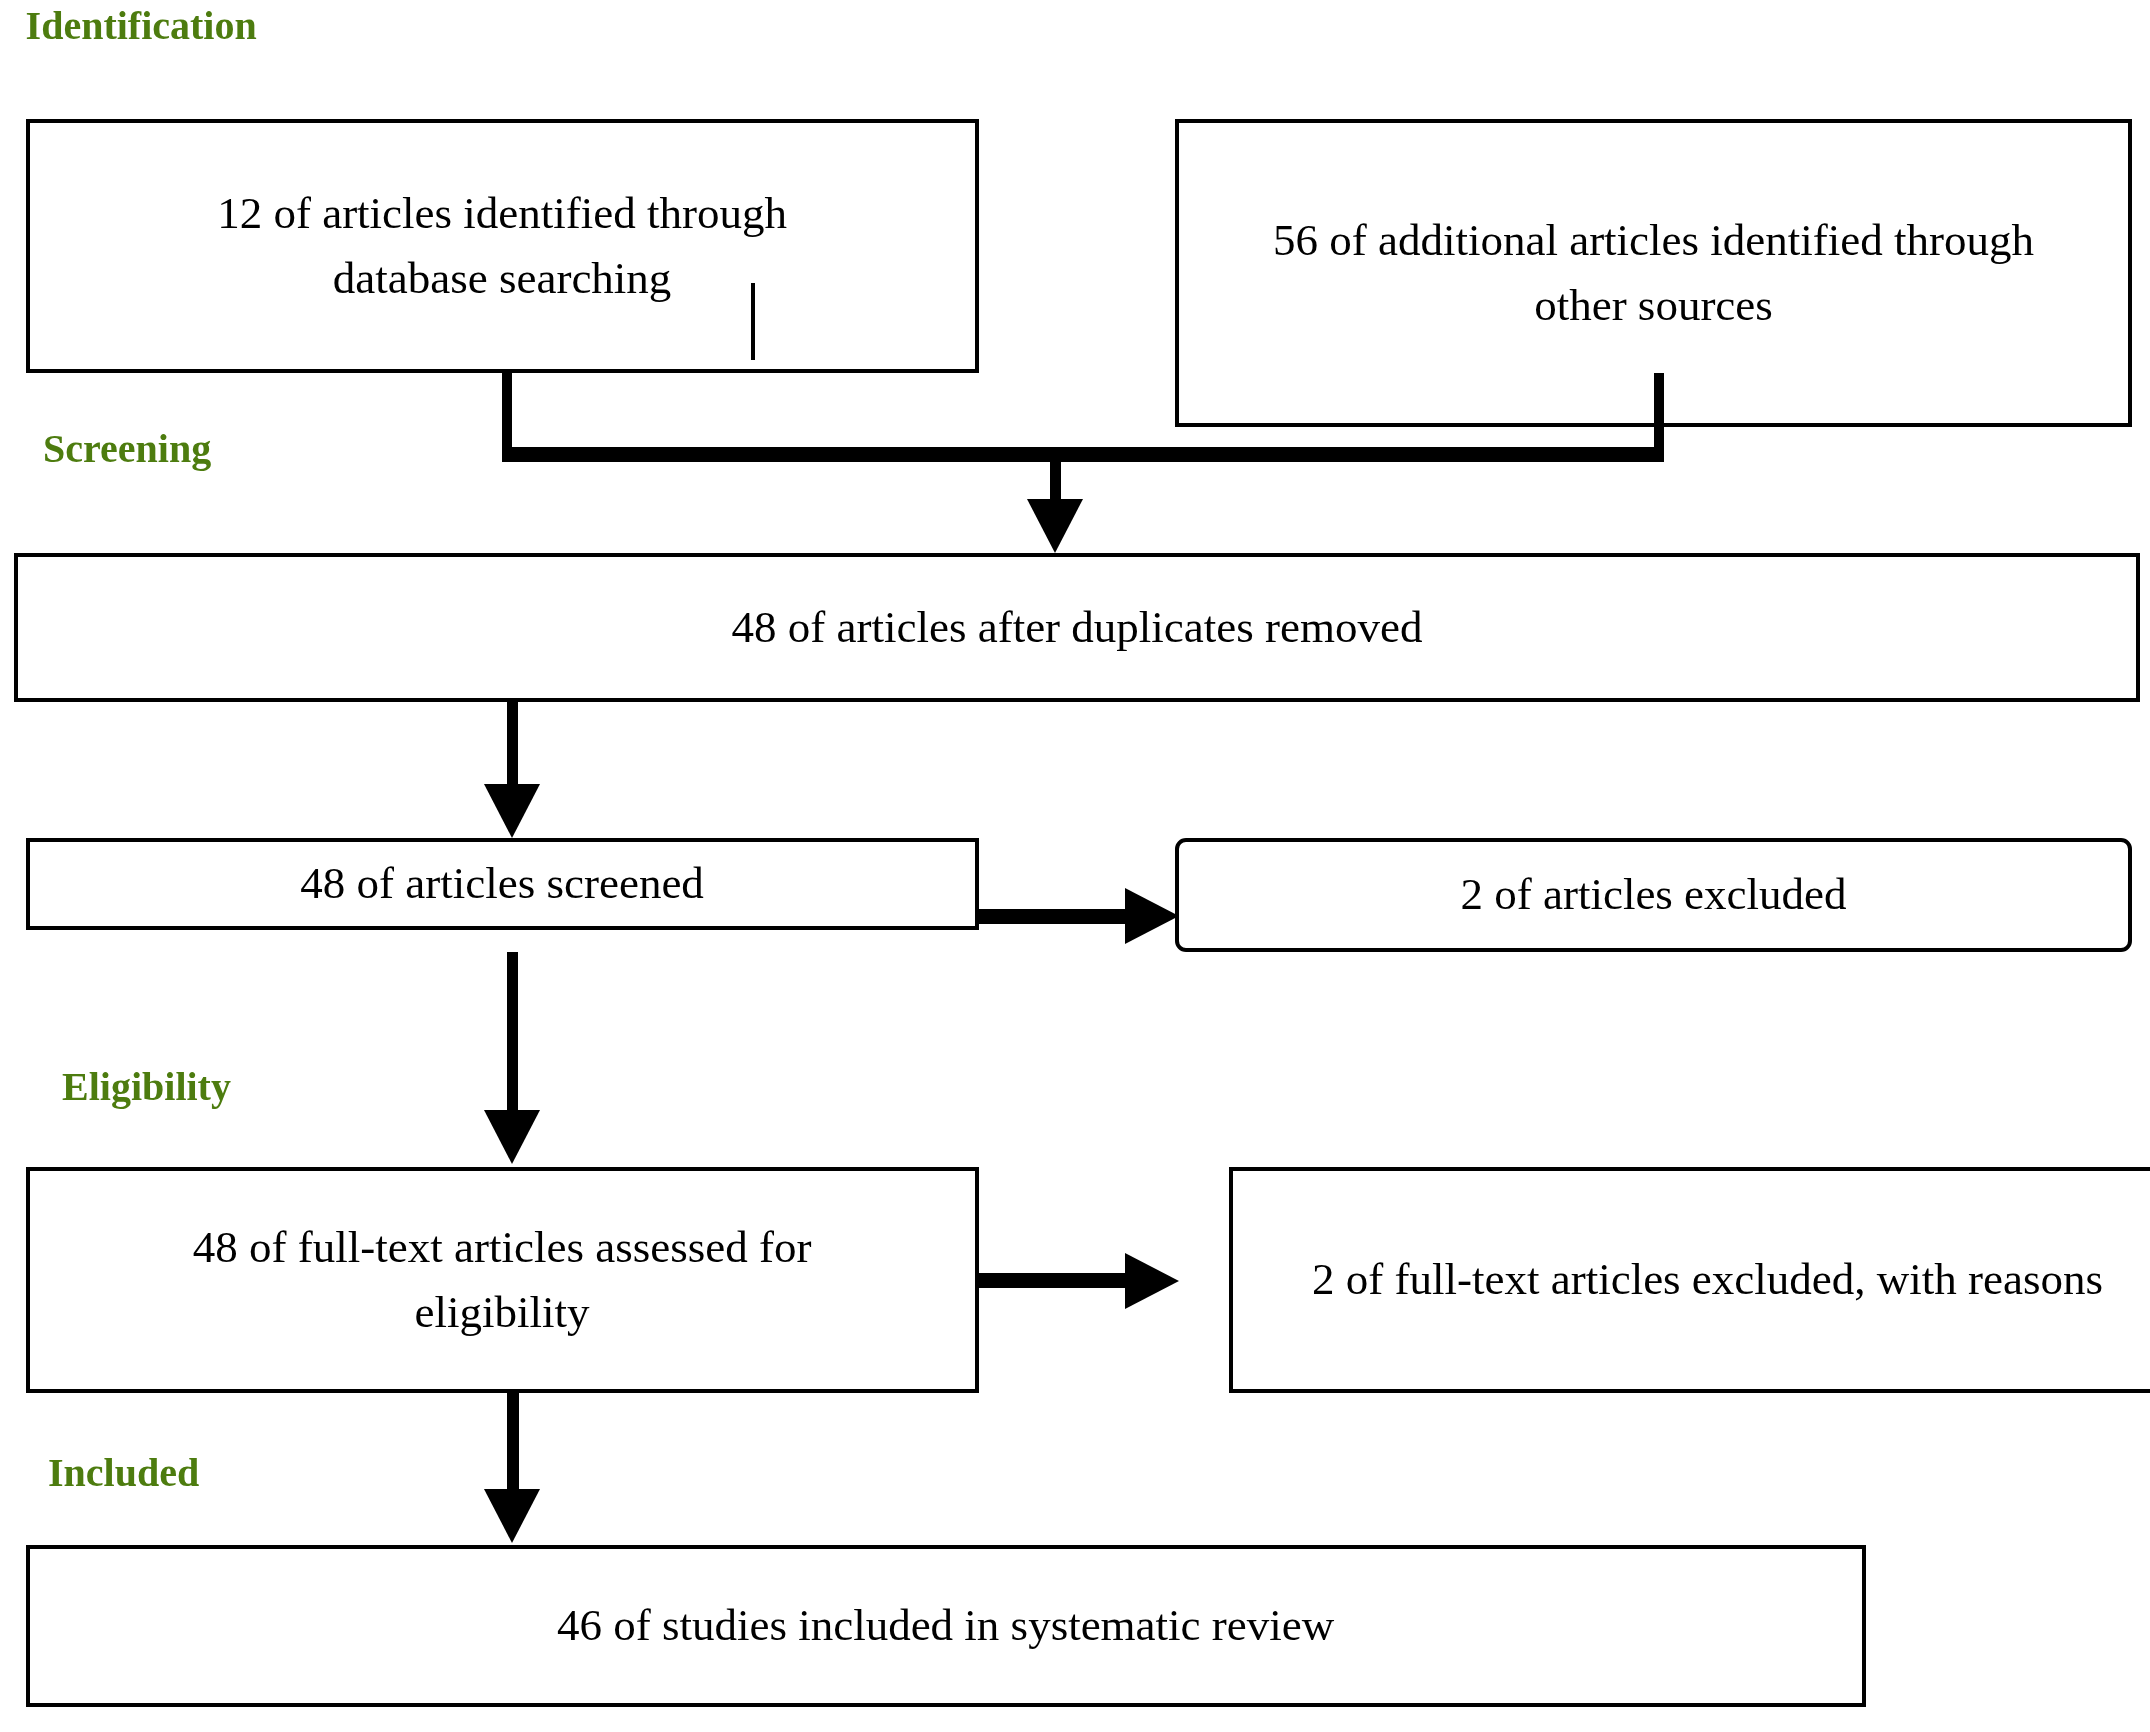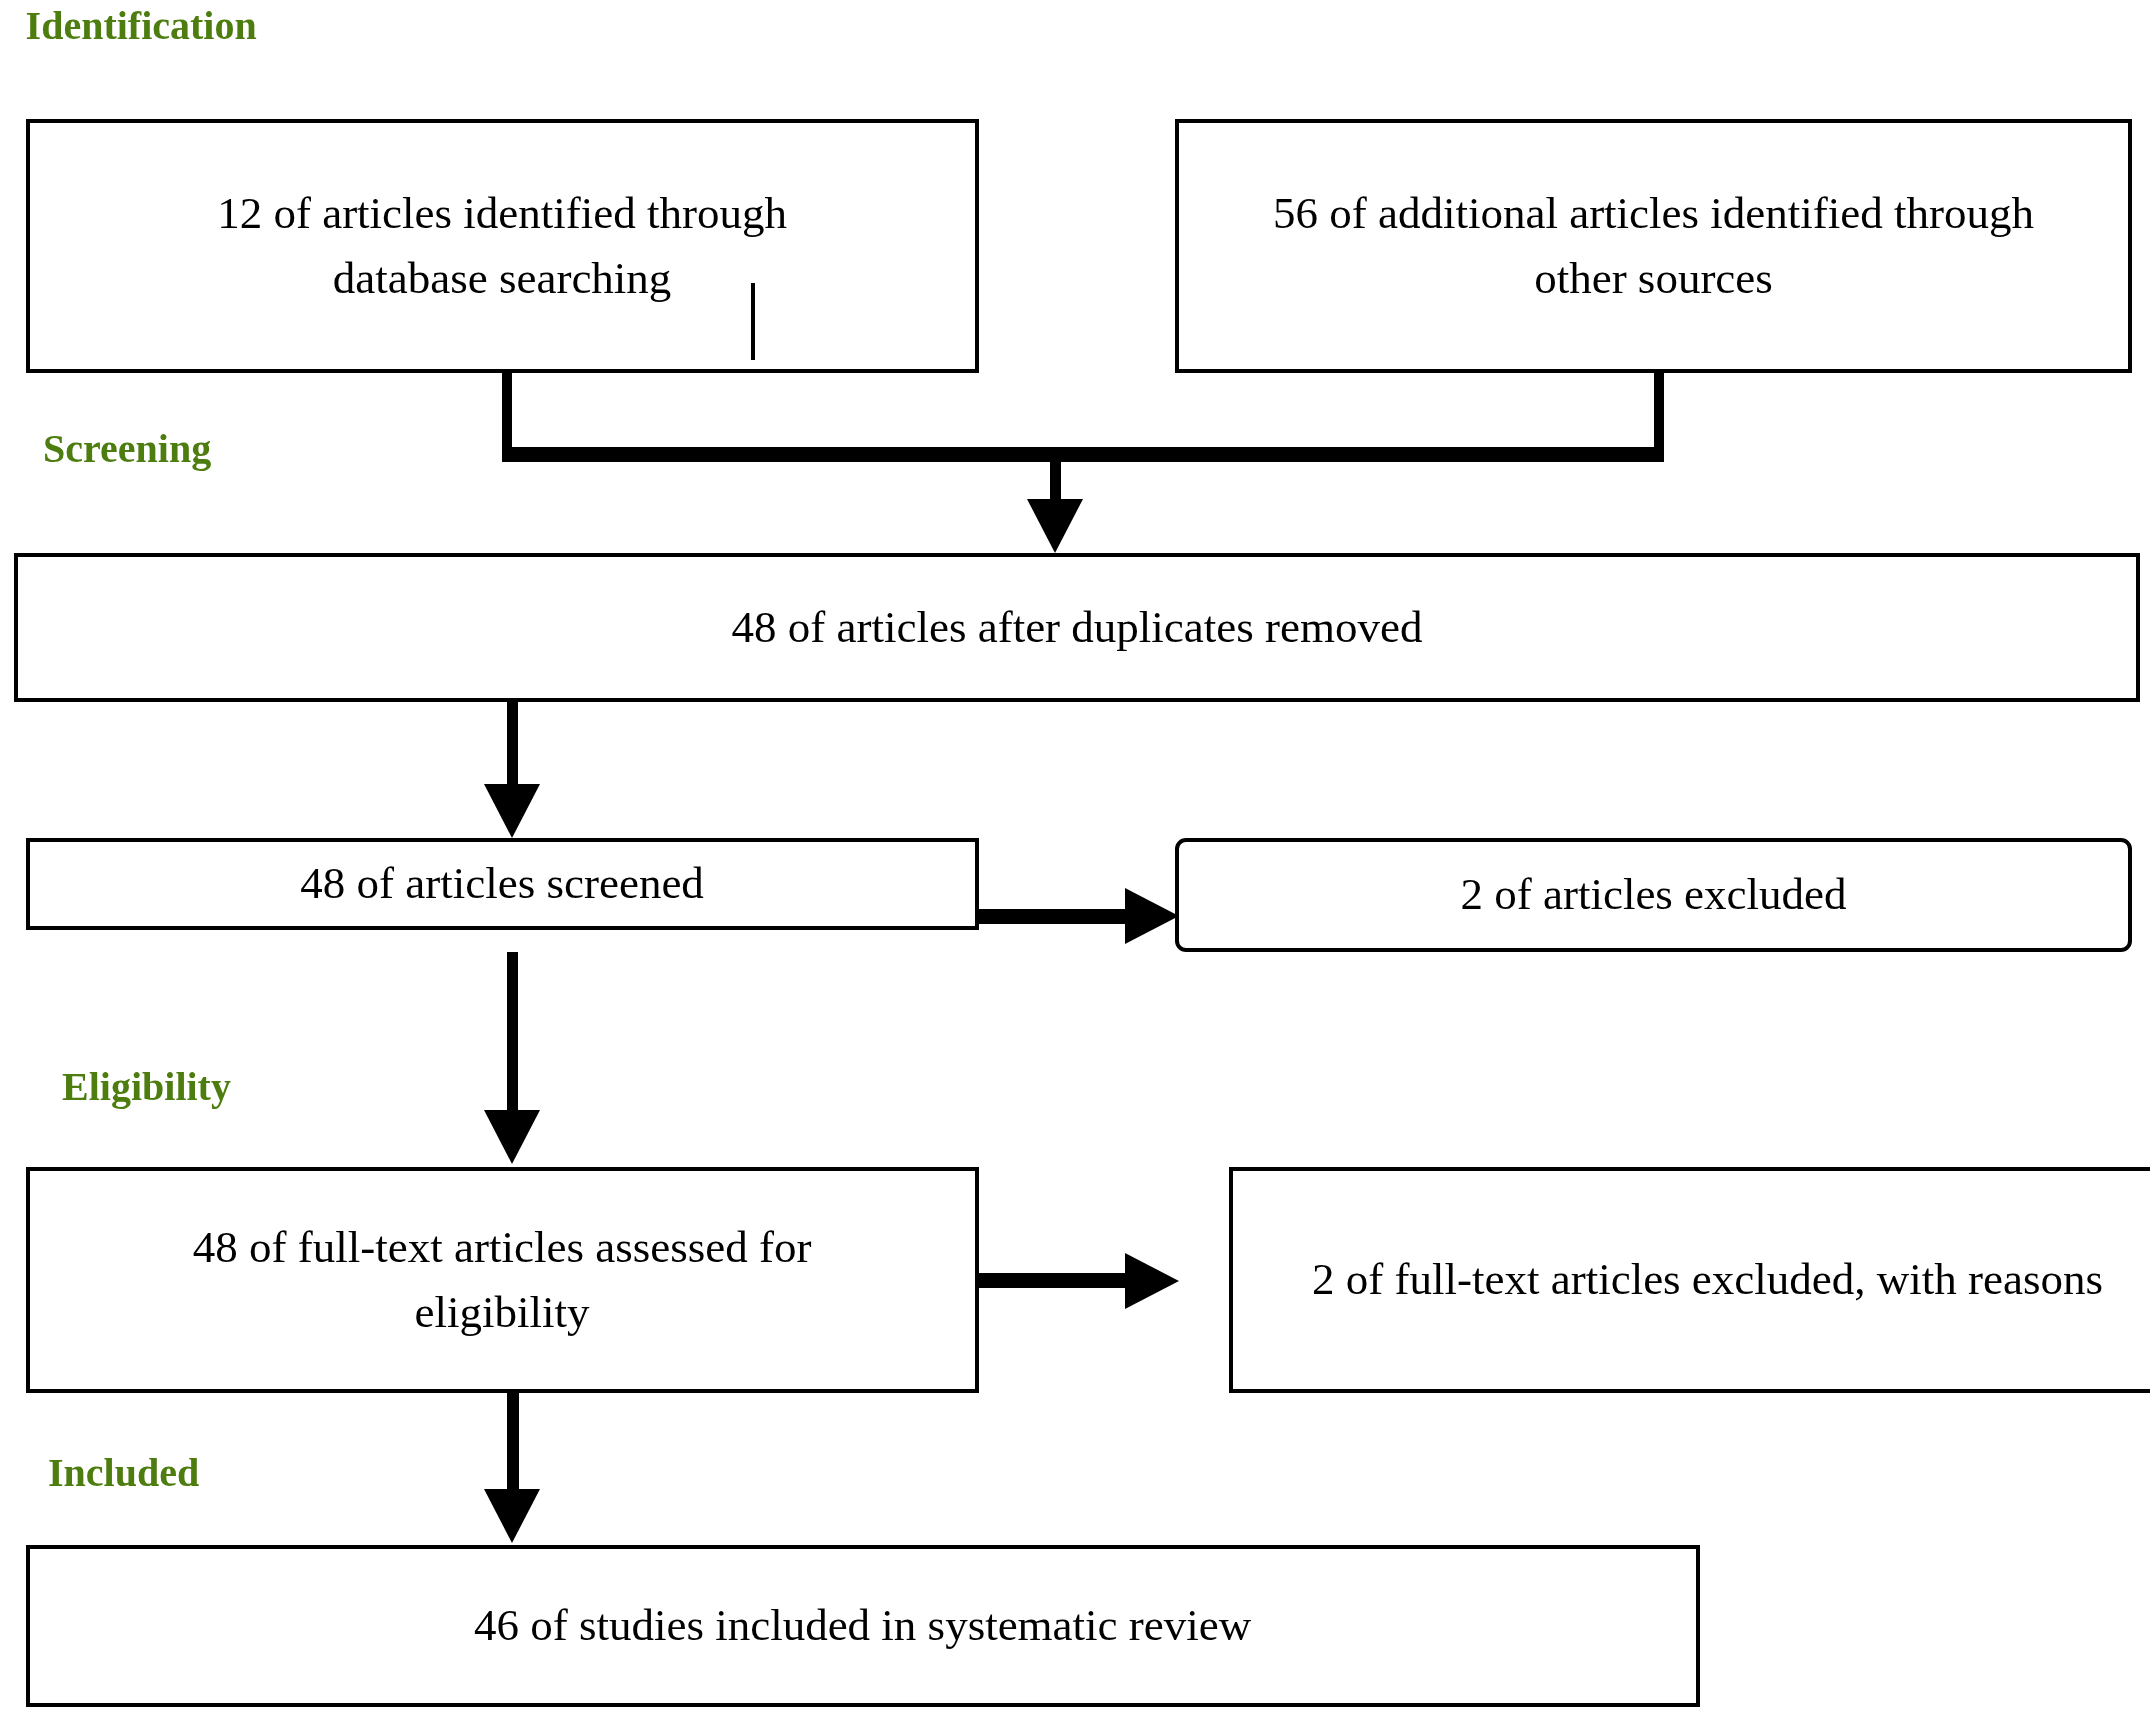--- a/index.html
+++ b/index.html
@@ -83,21 +83,21 @@
   <div class="stage-label" style="left:62px; top:1067px;">Eligibility</div>
 
   <div class="stage-label" style="left:48px; top:1453px;">Included</div>
 
   <div class="node-box" style="left:25.6px; top:119px; width:953px; height:254px;">
     <span class="node-text" style="max-width:705px;">12 of articles identified through database searching</span>
   </div>
 
   <div class="stray-tick" style="left:751px; top:283px; width:3.5px; height:77px;"></div>
 
-  <div class="node-box" style="left:1175px; top:119px; width:957px; height:254px;">
+  <div class="node-box" style="left:1175px; top:119px; width:957px; height:308px;">
     <span class="node-text" style="max-width:802px;">56 of additional articles identified through other sources</span>
   </div>
 
   <div class="vline" style="left:502px; top:373px; width:9.7px; height:88px;"></div>
 
   <div class="vline" style="left:1654px; top:373px; width:9.7px; height:88px;"></div>
 
   <div class="hline" style="left:502px; top:447px; width:1162px; height:15px;"></div>
 
   <div class="vline" style="left:1050px; top:456px; width:11px; height:59px;"></div>
@@ -131,18 +131,18 @@
   <div class="node-box" style="left:1229px; top:1167px; width:957px; height:226px;">
     <span class="node-text" style="max-width:816px;">2 of full-text articles excluded, with reasons</span>
   </div>
 
   <div class="hline" style="left:976px; top:1273px; width:153px; height:15px;"></div>
   <div class="arrow-right-head" style="left:1125px; top:1253px;"></div>
 
   <div class="vline" style="left:507px; top:1393px; width:12.4px; height:111px;"></div>
   <div class="arrow-down-head" style="left:484px; top:1489px;"></div>
 
-  <div class="node-box" style="left:25.6px; top:1545px; width:1674px; height:162px;">
+  <div class="node-box" style="left:25.6px; top:1545px; width:1840px; height:162px;">
     <span class="node-text">46 of studies included in systematic review</span>
   </div>
 
 </div>
 
 
 </body></html>

